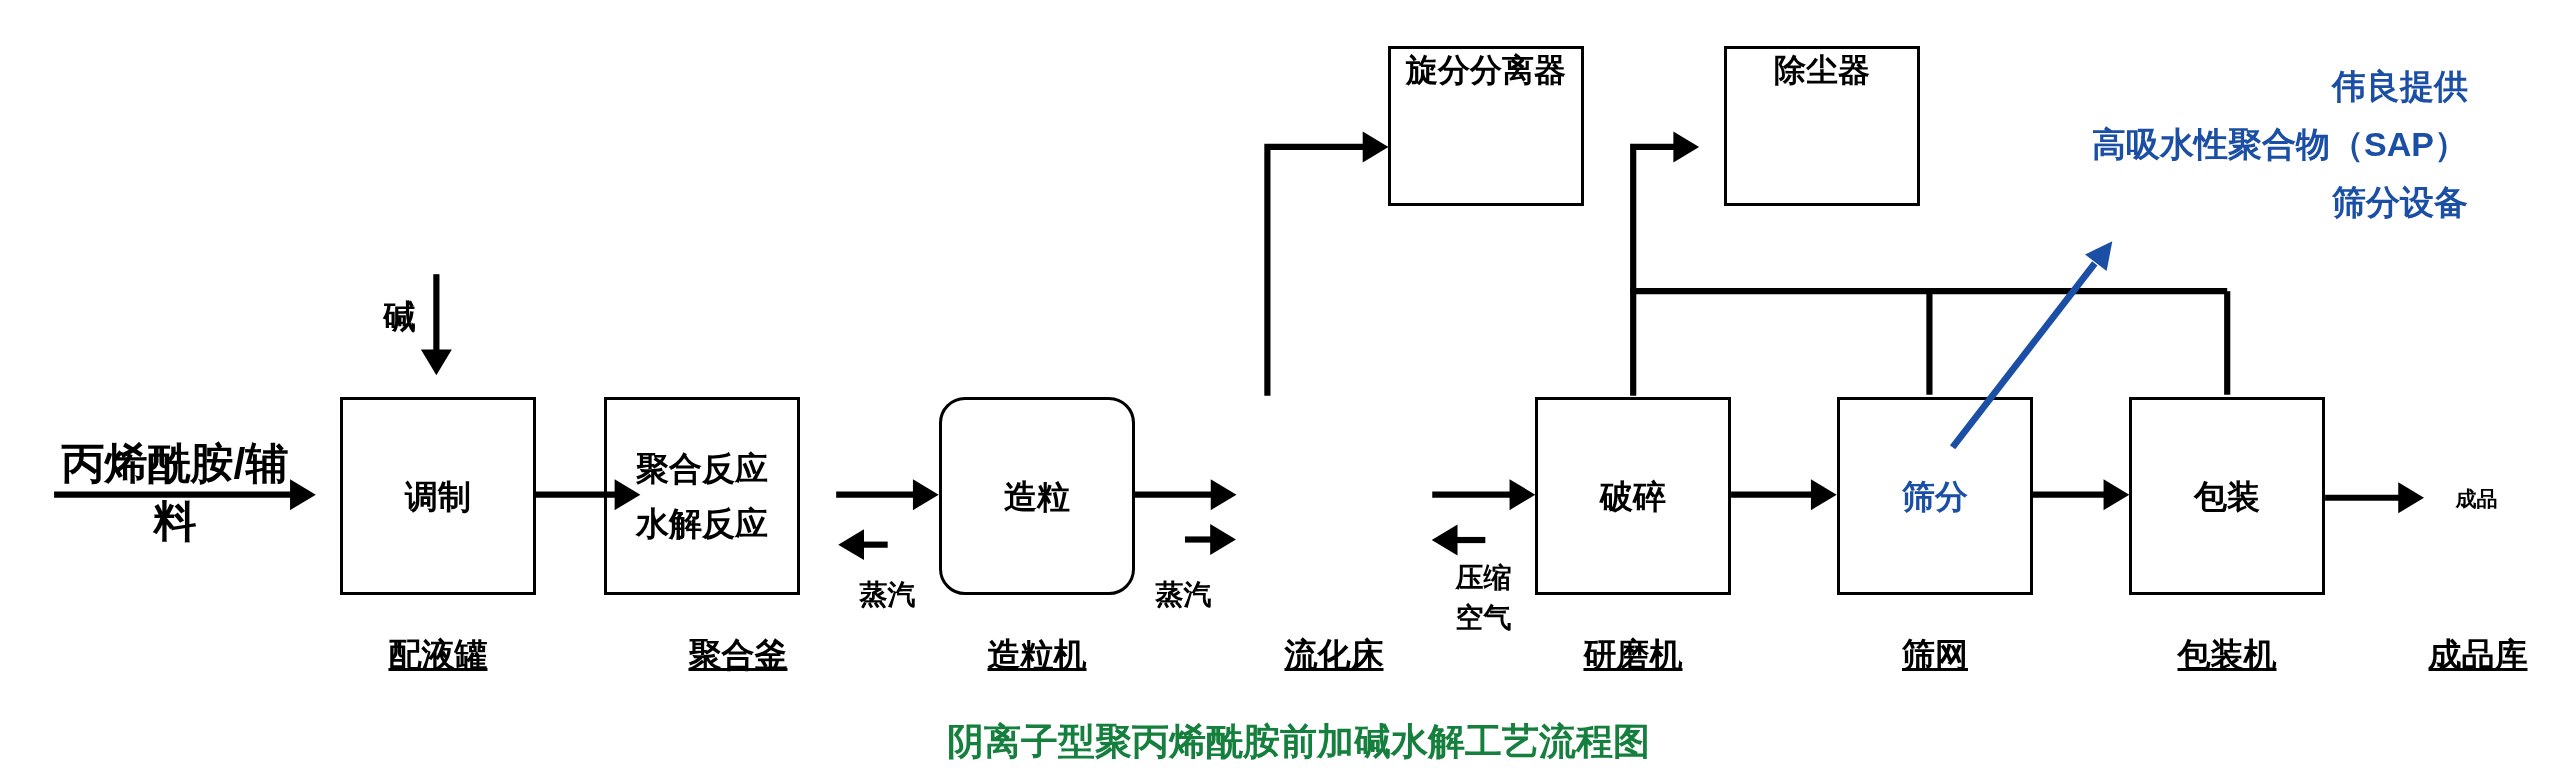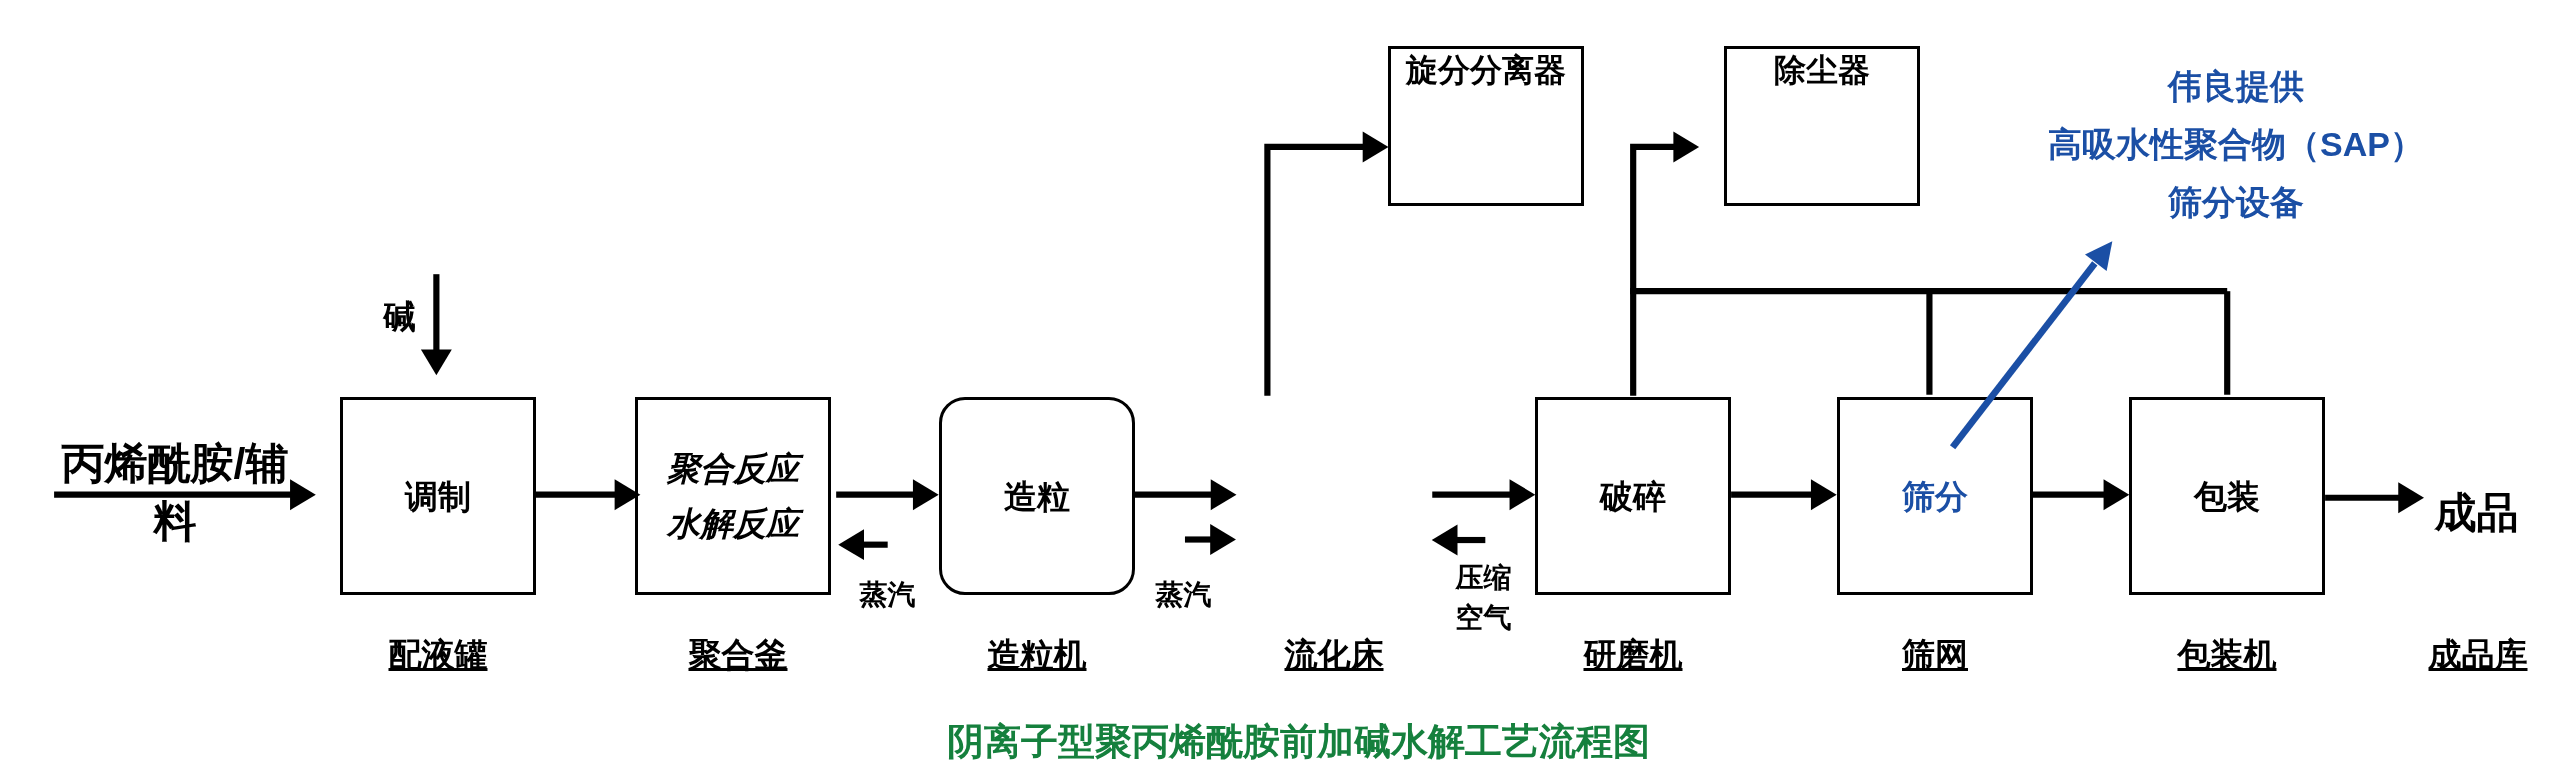--- a/index.html
+++ b/index.html
@@ -17,45 +17,45 @@
     display:flex;align-items:center;justify-content:center;
     text-align:center;font-size:33px;line-height:55px;
   }
   
   .tbox{
     position:absolute;top:46px;width:196px;height:160px;
     border:3.6px solid #000;box-sizing:border-box;background:#fff;
     display:flex;align-items:flex-start;justify-content:center;
     text-align:center;font-size:32px;
   }
-  .b1{left:340px;} .b2{left:635px;font-style:italic;} .b3{left:939px;border-radius:26px;} .b4{left:1236px;}
+  .b1{left:340px;} .b2{left:604px;} .b3{left:939px;border-radius:26px;} .b4{left:1236px;}
   .b5{left:1535px;} .b6{left:1837px;} .b7{left:2129px;}
   .t1{left:1388px;} .t2{left:1700px;margin-left:24px;}
 
   .blue{color:#1B4FA5;}
 
   
   .eq{
     position:absolute;top:633px;width:196px;text-align:center;font-size:33px;text-decoration:underline;
   }
   .eq1{left:340px;} .eq2{left:640px;} .eq3{left:939px;} .eq4{left:1236px;}
   .eq5{left:1535px;} .eq6{left:1837px;} .eq7{left:2129px;} .eq8{left:2380px;}
 
   
   .lbl{position:absolute;text-align:center;}
   .feed{left:41px;top:435px;width:268px;font-size:43px;}
   .alkali{left:361px;top:295px;width:77px;font-size:33px;}
   .steam1{left:831px;top:576px;width:113px;font-size:28px;}
   .steam2{left:1127px;top:576px;width:113px;font-size:28px;}
   .compair{left:1427px;top:558px;width:113px;font-size:28px;line-height:40px;}
-  .product{left:2412px;top:485px;width:129px;font-size:42px;}
+  .product{left:2412px;top:485px;width:129px;font-size:21px;}
 
   .vendor{
     position:absolute;left:2004px;top:57px;width:464px;
-    text-align:center;font-size:34px;line-height:58px;color:#1B4FA5;
+    text-align:right;font-size:34px;line-height:58px;color:#1B4FA5;
   }
   .caption{
     position:absolute;left:912px;top:717px;width:773px;
     text-align:center;font-size:37px;color:#15803d;
   }
   svg.wires{position:absolute;left:0;top:0;pointer-events:none;}
   .k{stroke:#000;stroke-width:12;fill:none;}
   .kh{fill:#000;stroke:none;}
   .bl{stroke:#1B4FA5;stroke-width:13;fill:none;}
   .blh{fill:#1B4FA5;stroke:none;}

